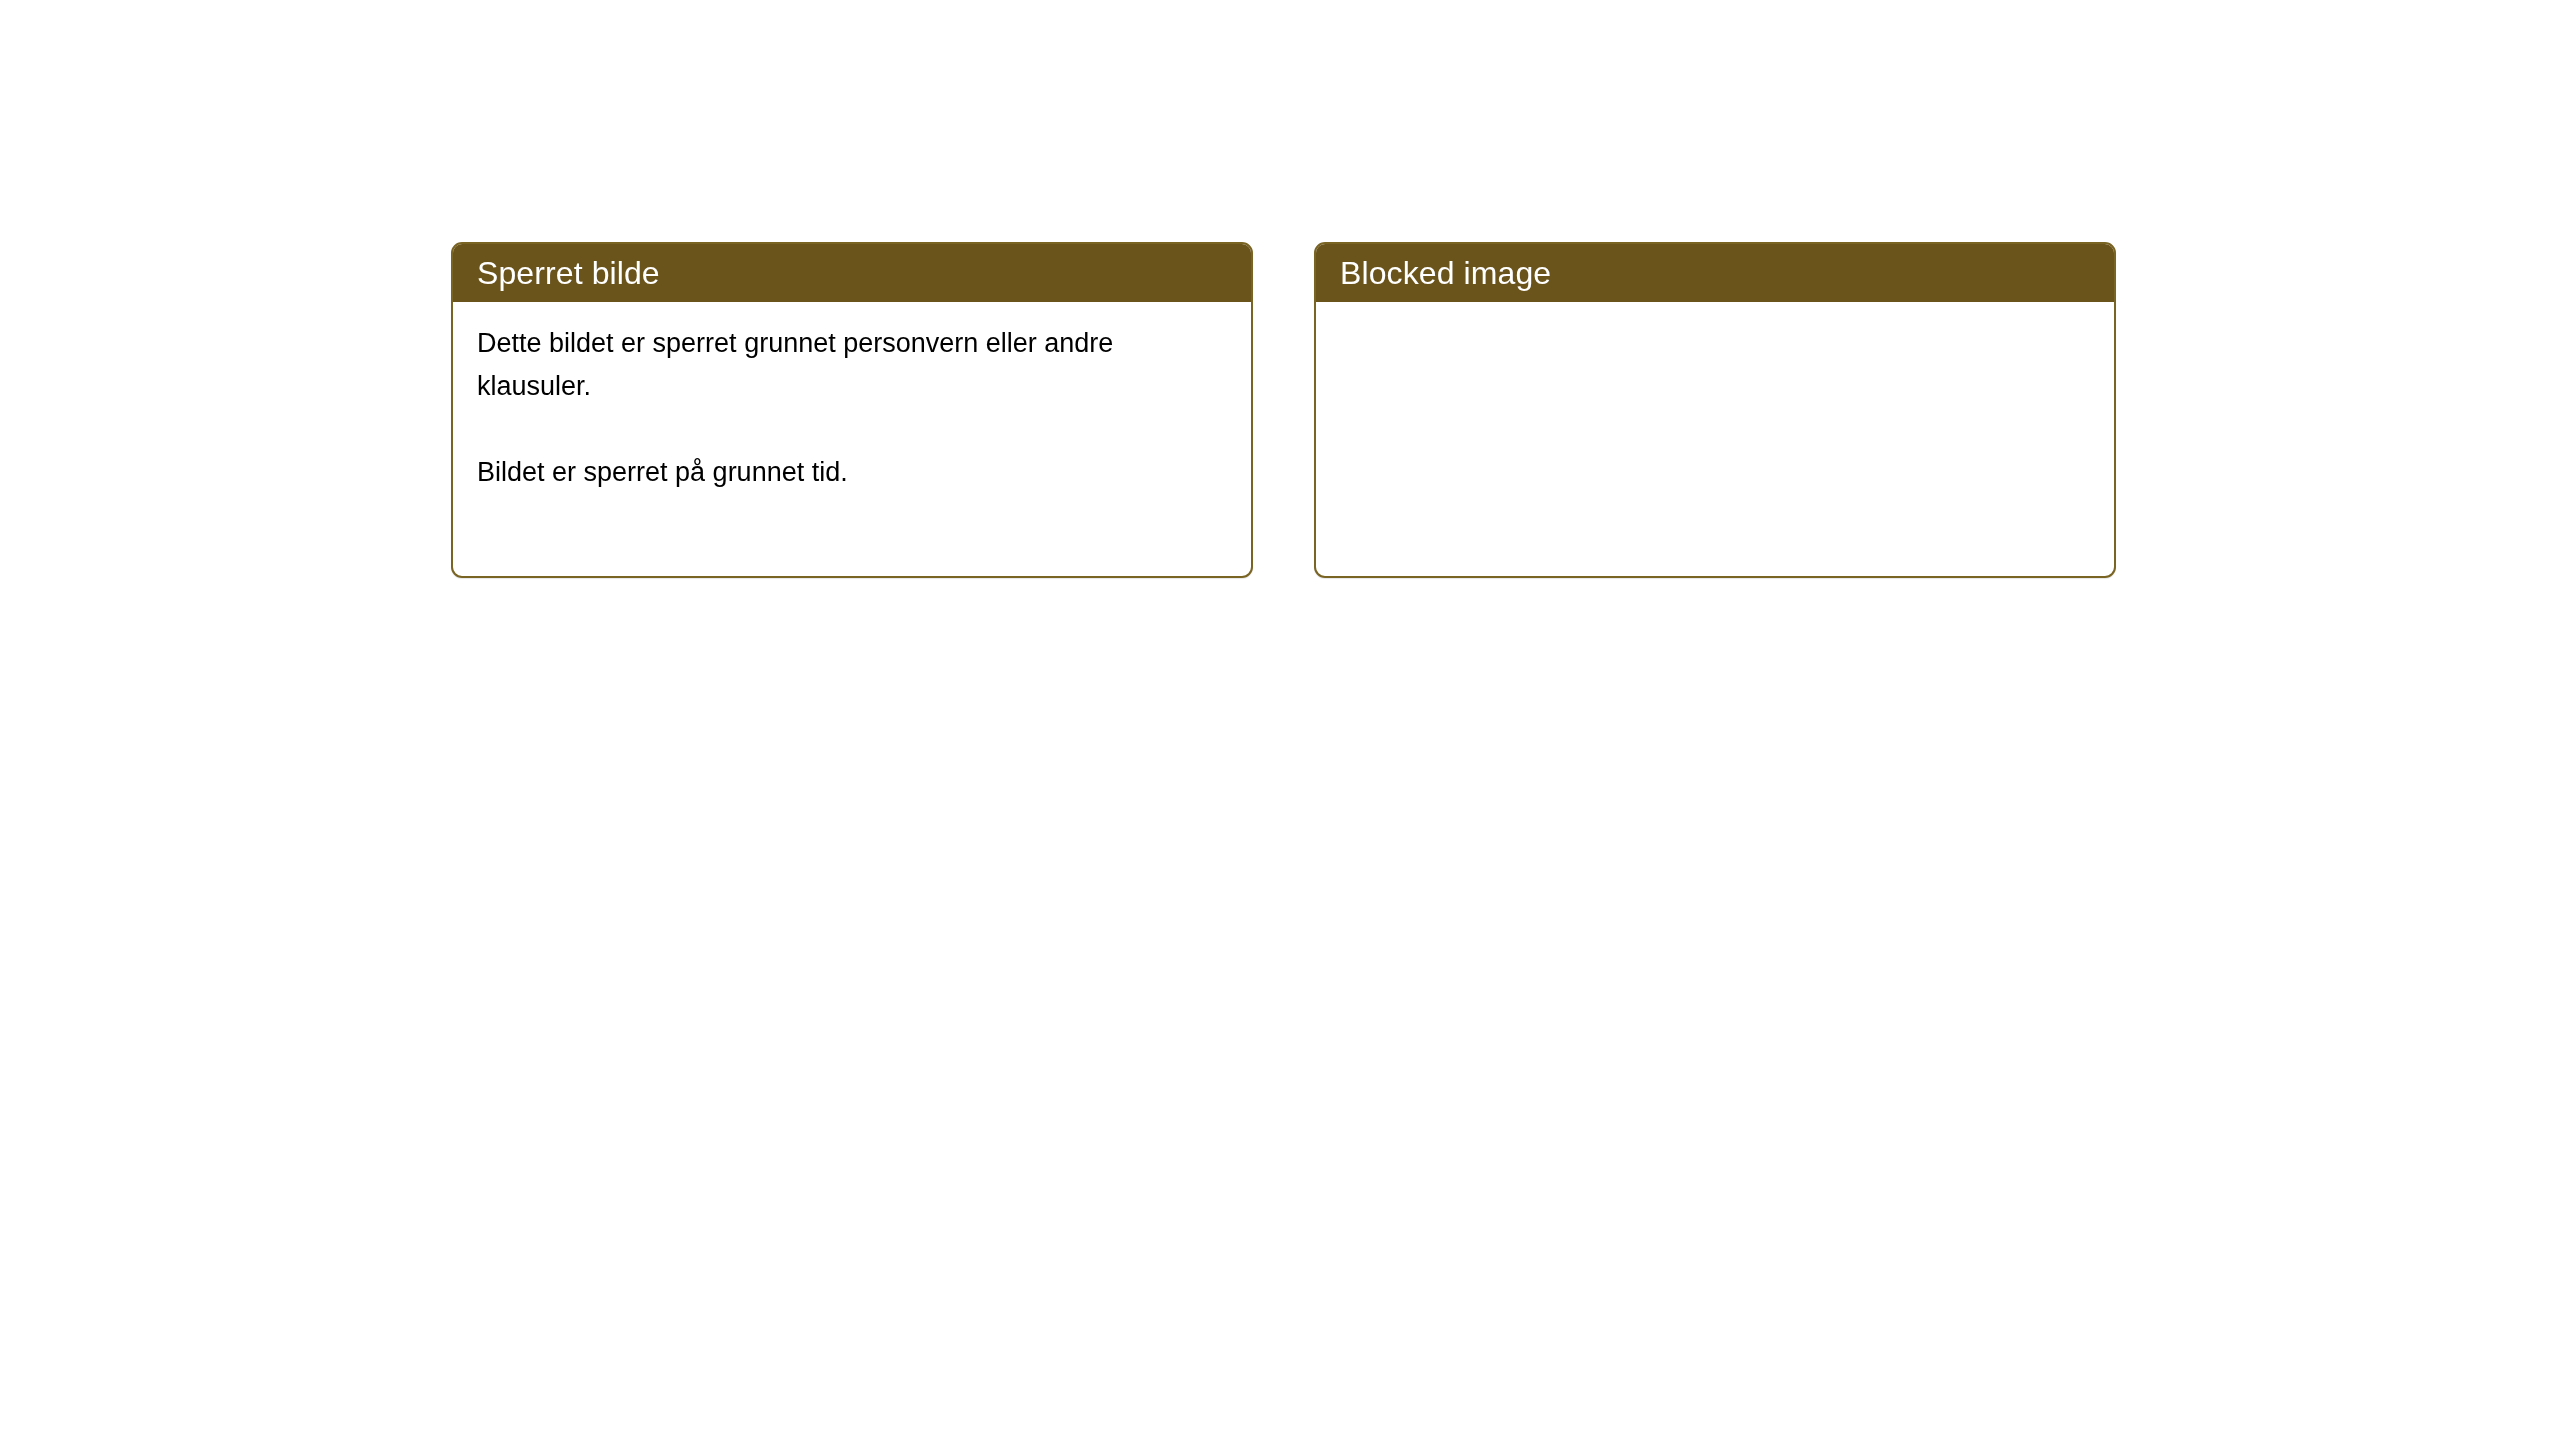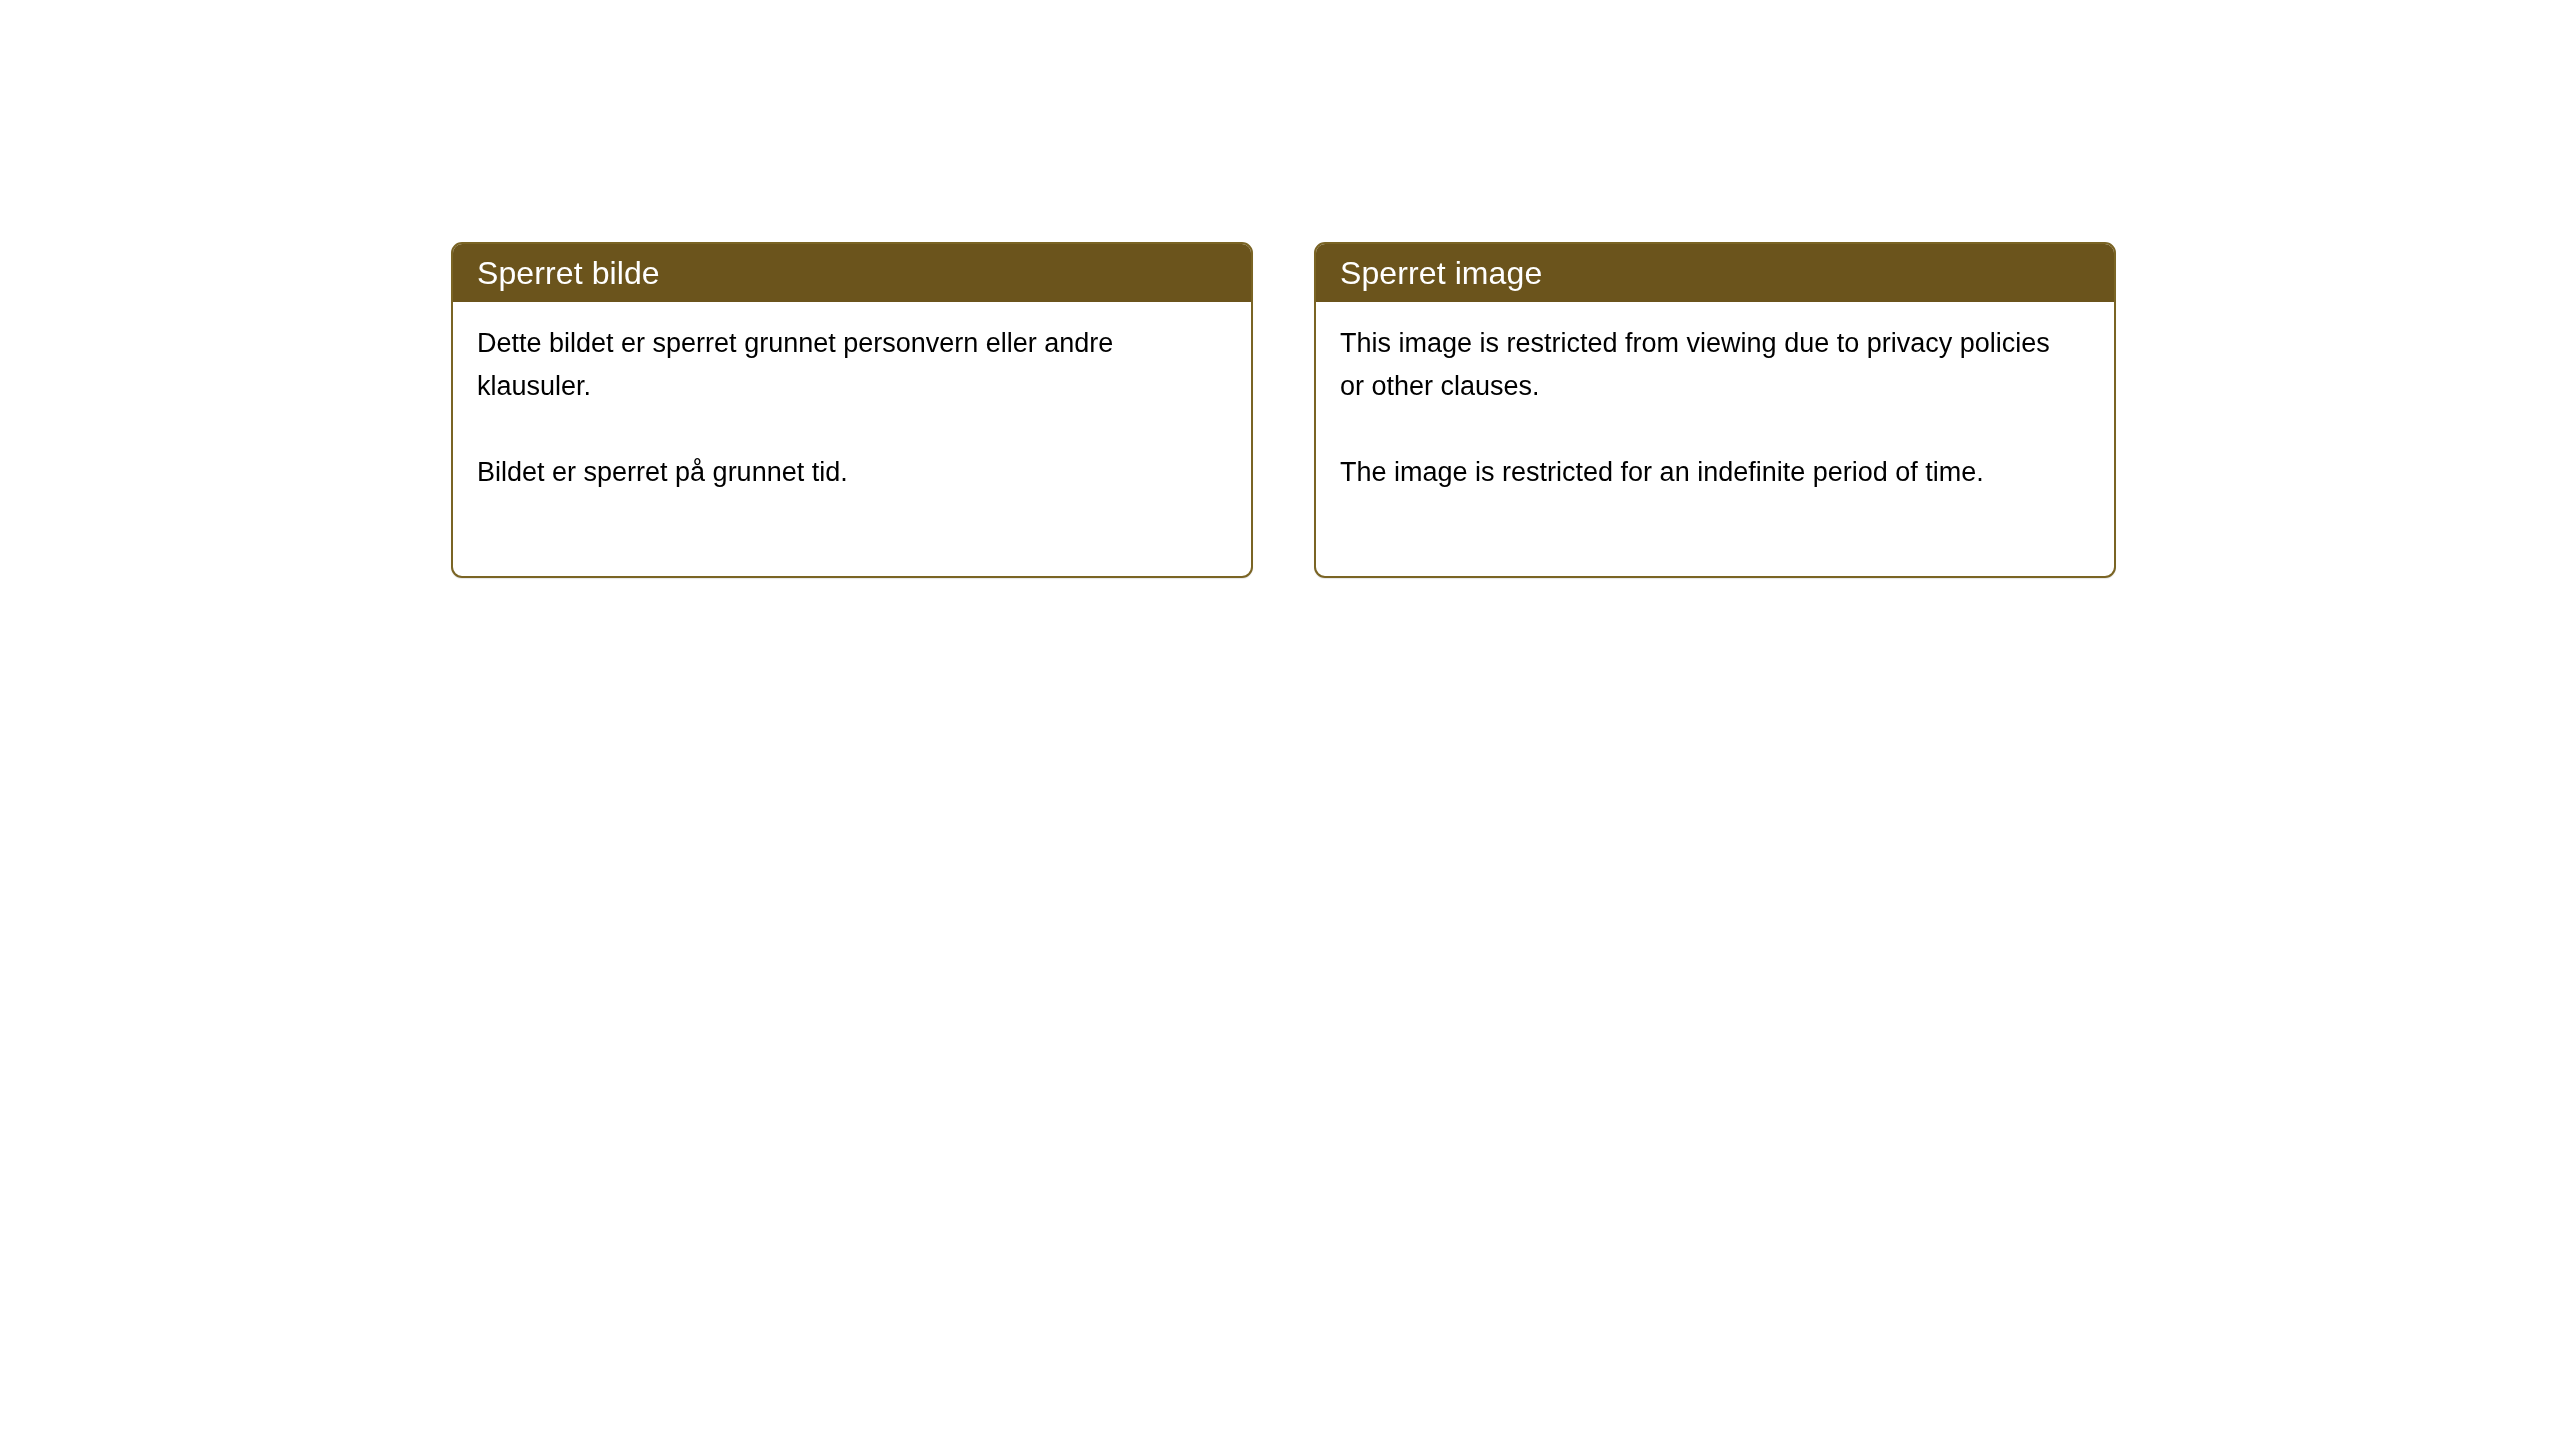--- a/index.html
+++ b/index.html
@@ -98,23 +98,19 @@
         <span class="card-title">Sperret bilde</span>
       </div>
       <div class="card-body">
         <p class="body-paragraph">Dette bildet er sperret grunnet personvern eller andre klausuler.</p>
         <p class="body-paragraph">Bildet er sperret på grunnet tid.</p>
       </div>
     </section>
 
     <section class="notice-card card-en">
       <div class="card-header">
-        <span class="card-title">Sperret image</span>
-      </div>
-      <div class="card-body">
-        <p class="body-paragraph">This image is restricted from viewing due to privacy policies or other clauses.</p>
-        <p class="body-paragraph">The image is restricted for an indefinite period of time.</p>
+        <span class="card-title">Blocked image</span>
       </div>
     </section>
 
   </div>
 
 </div>
 
 </body></html>

